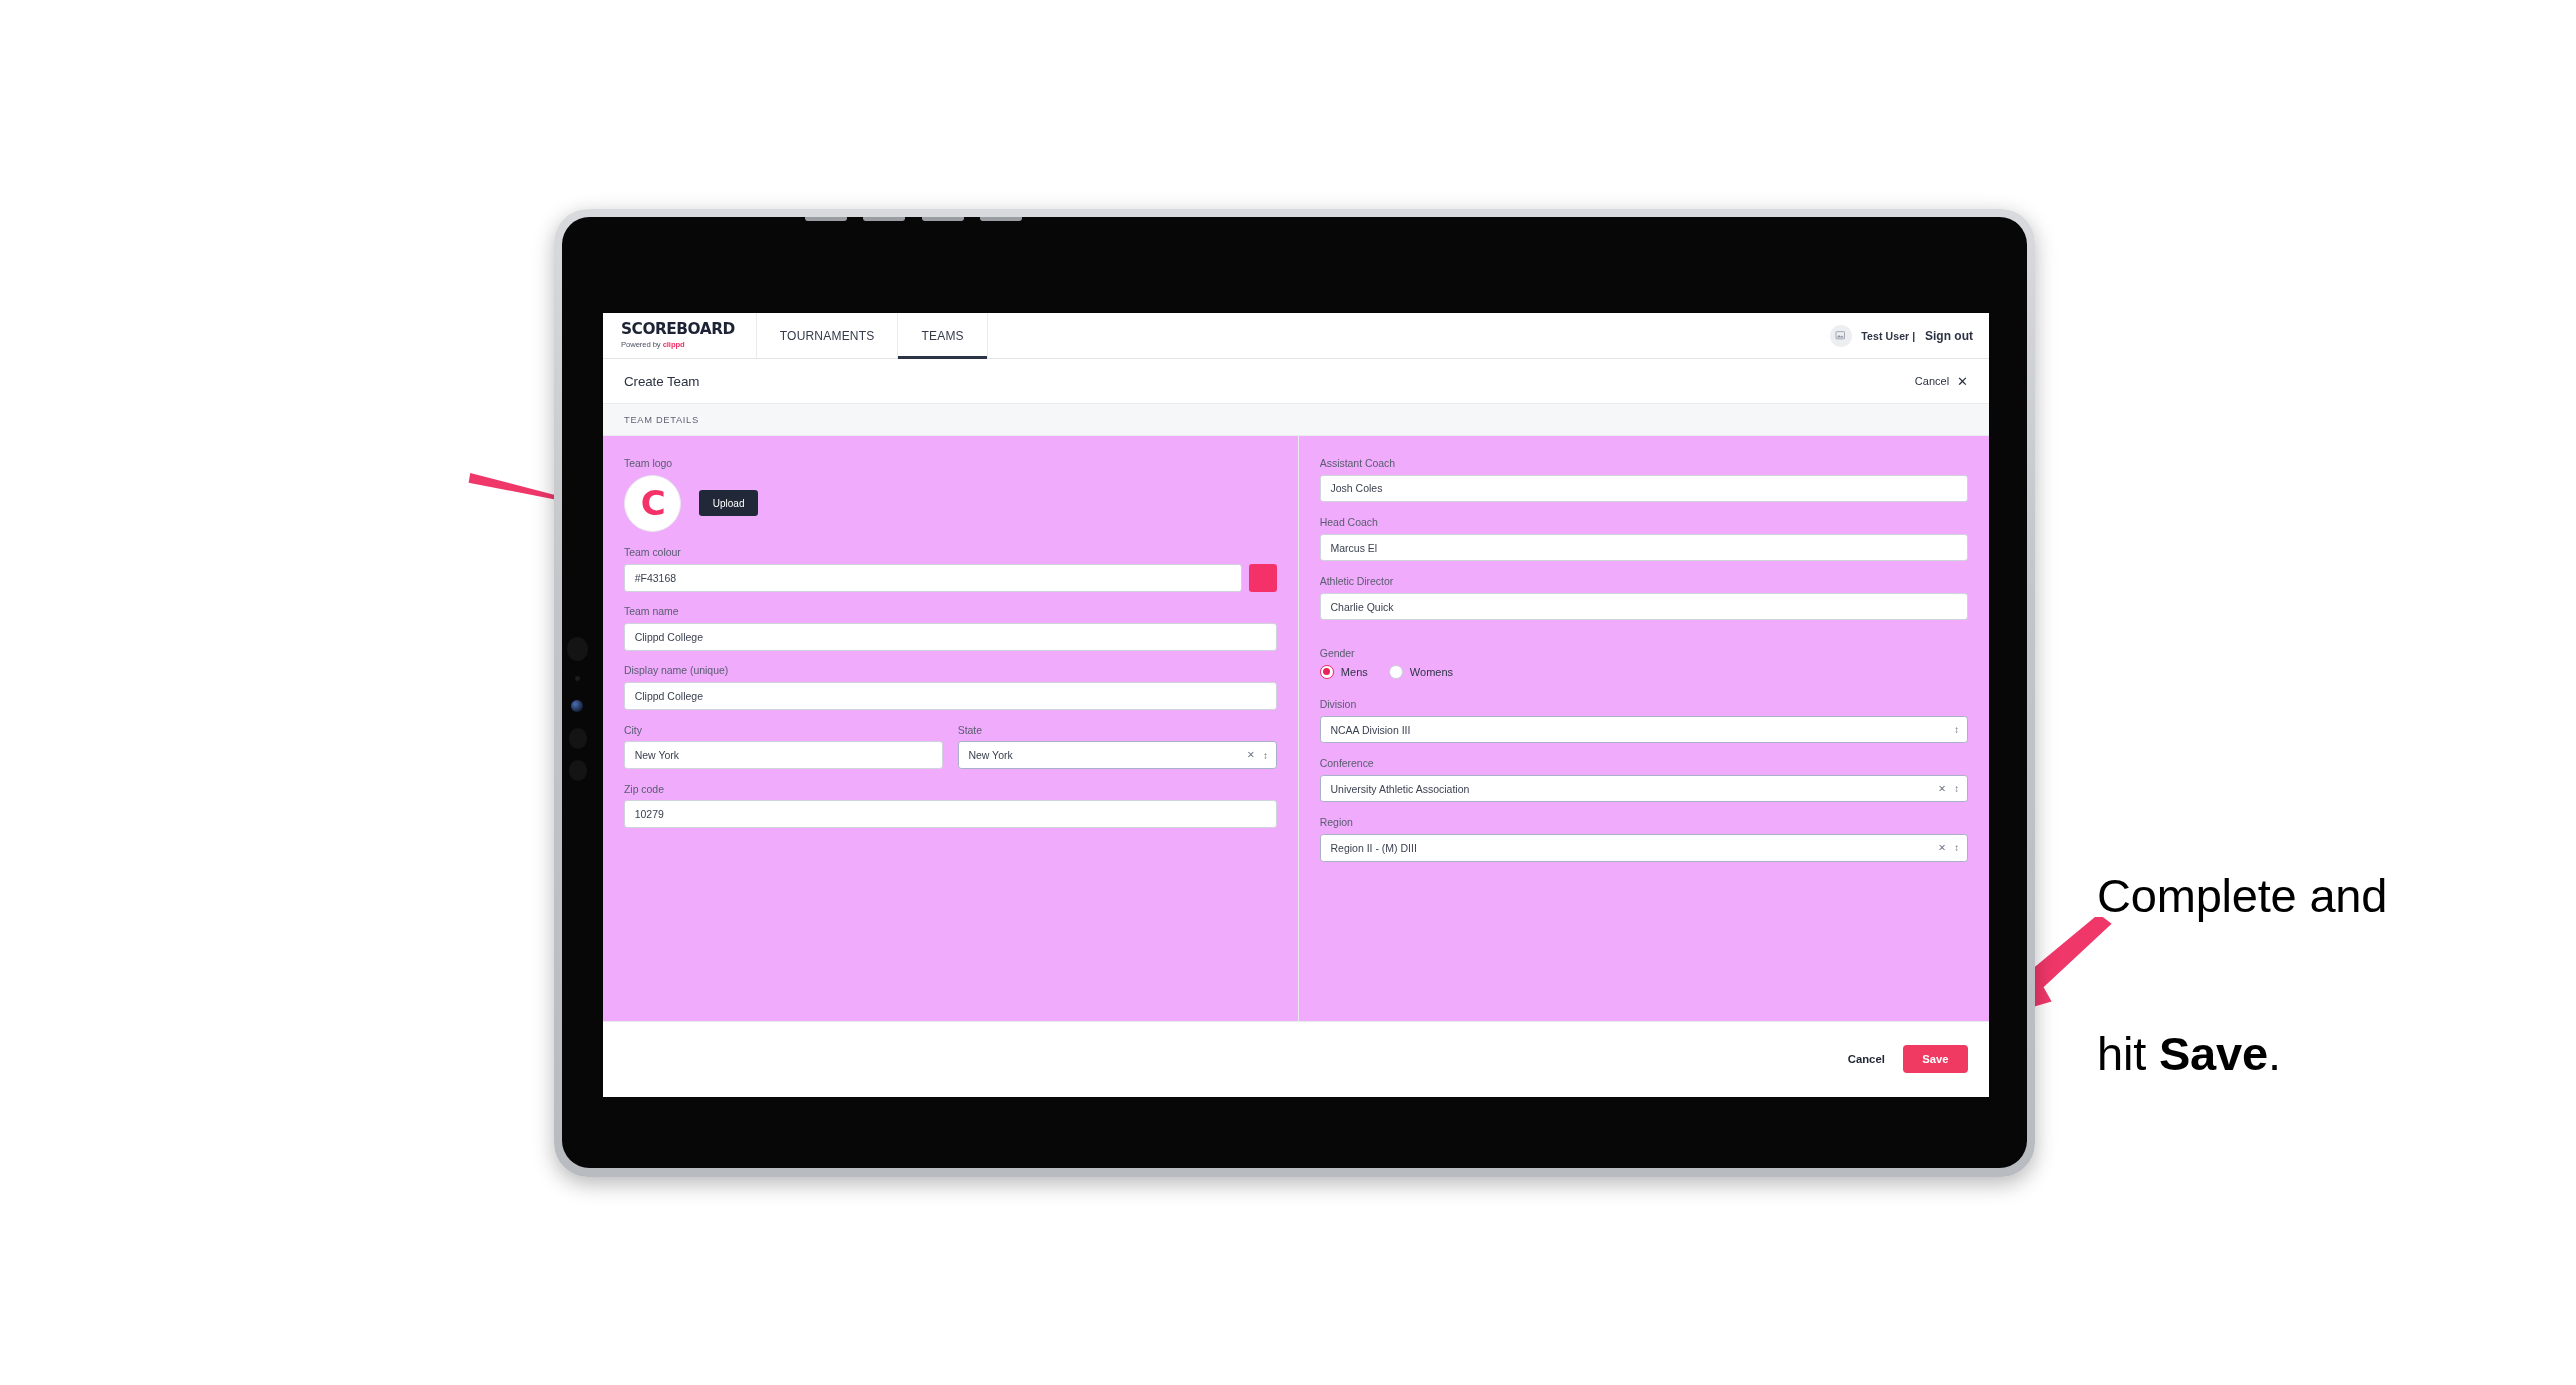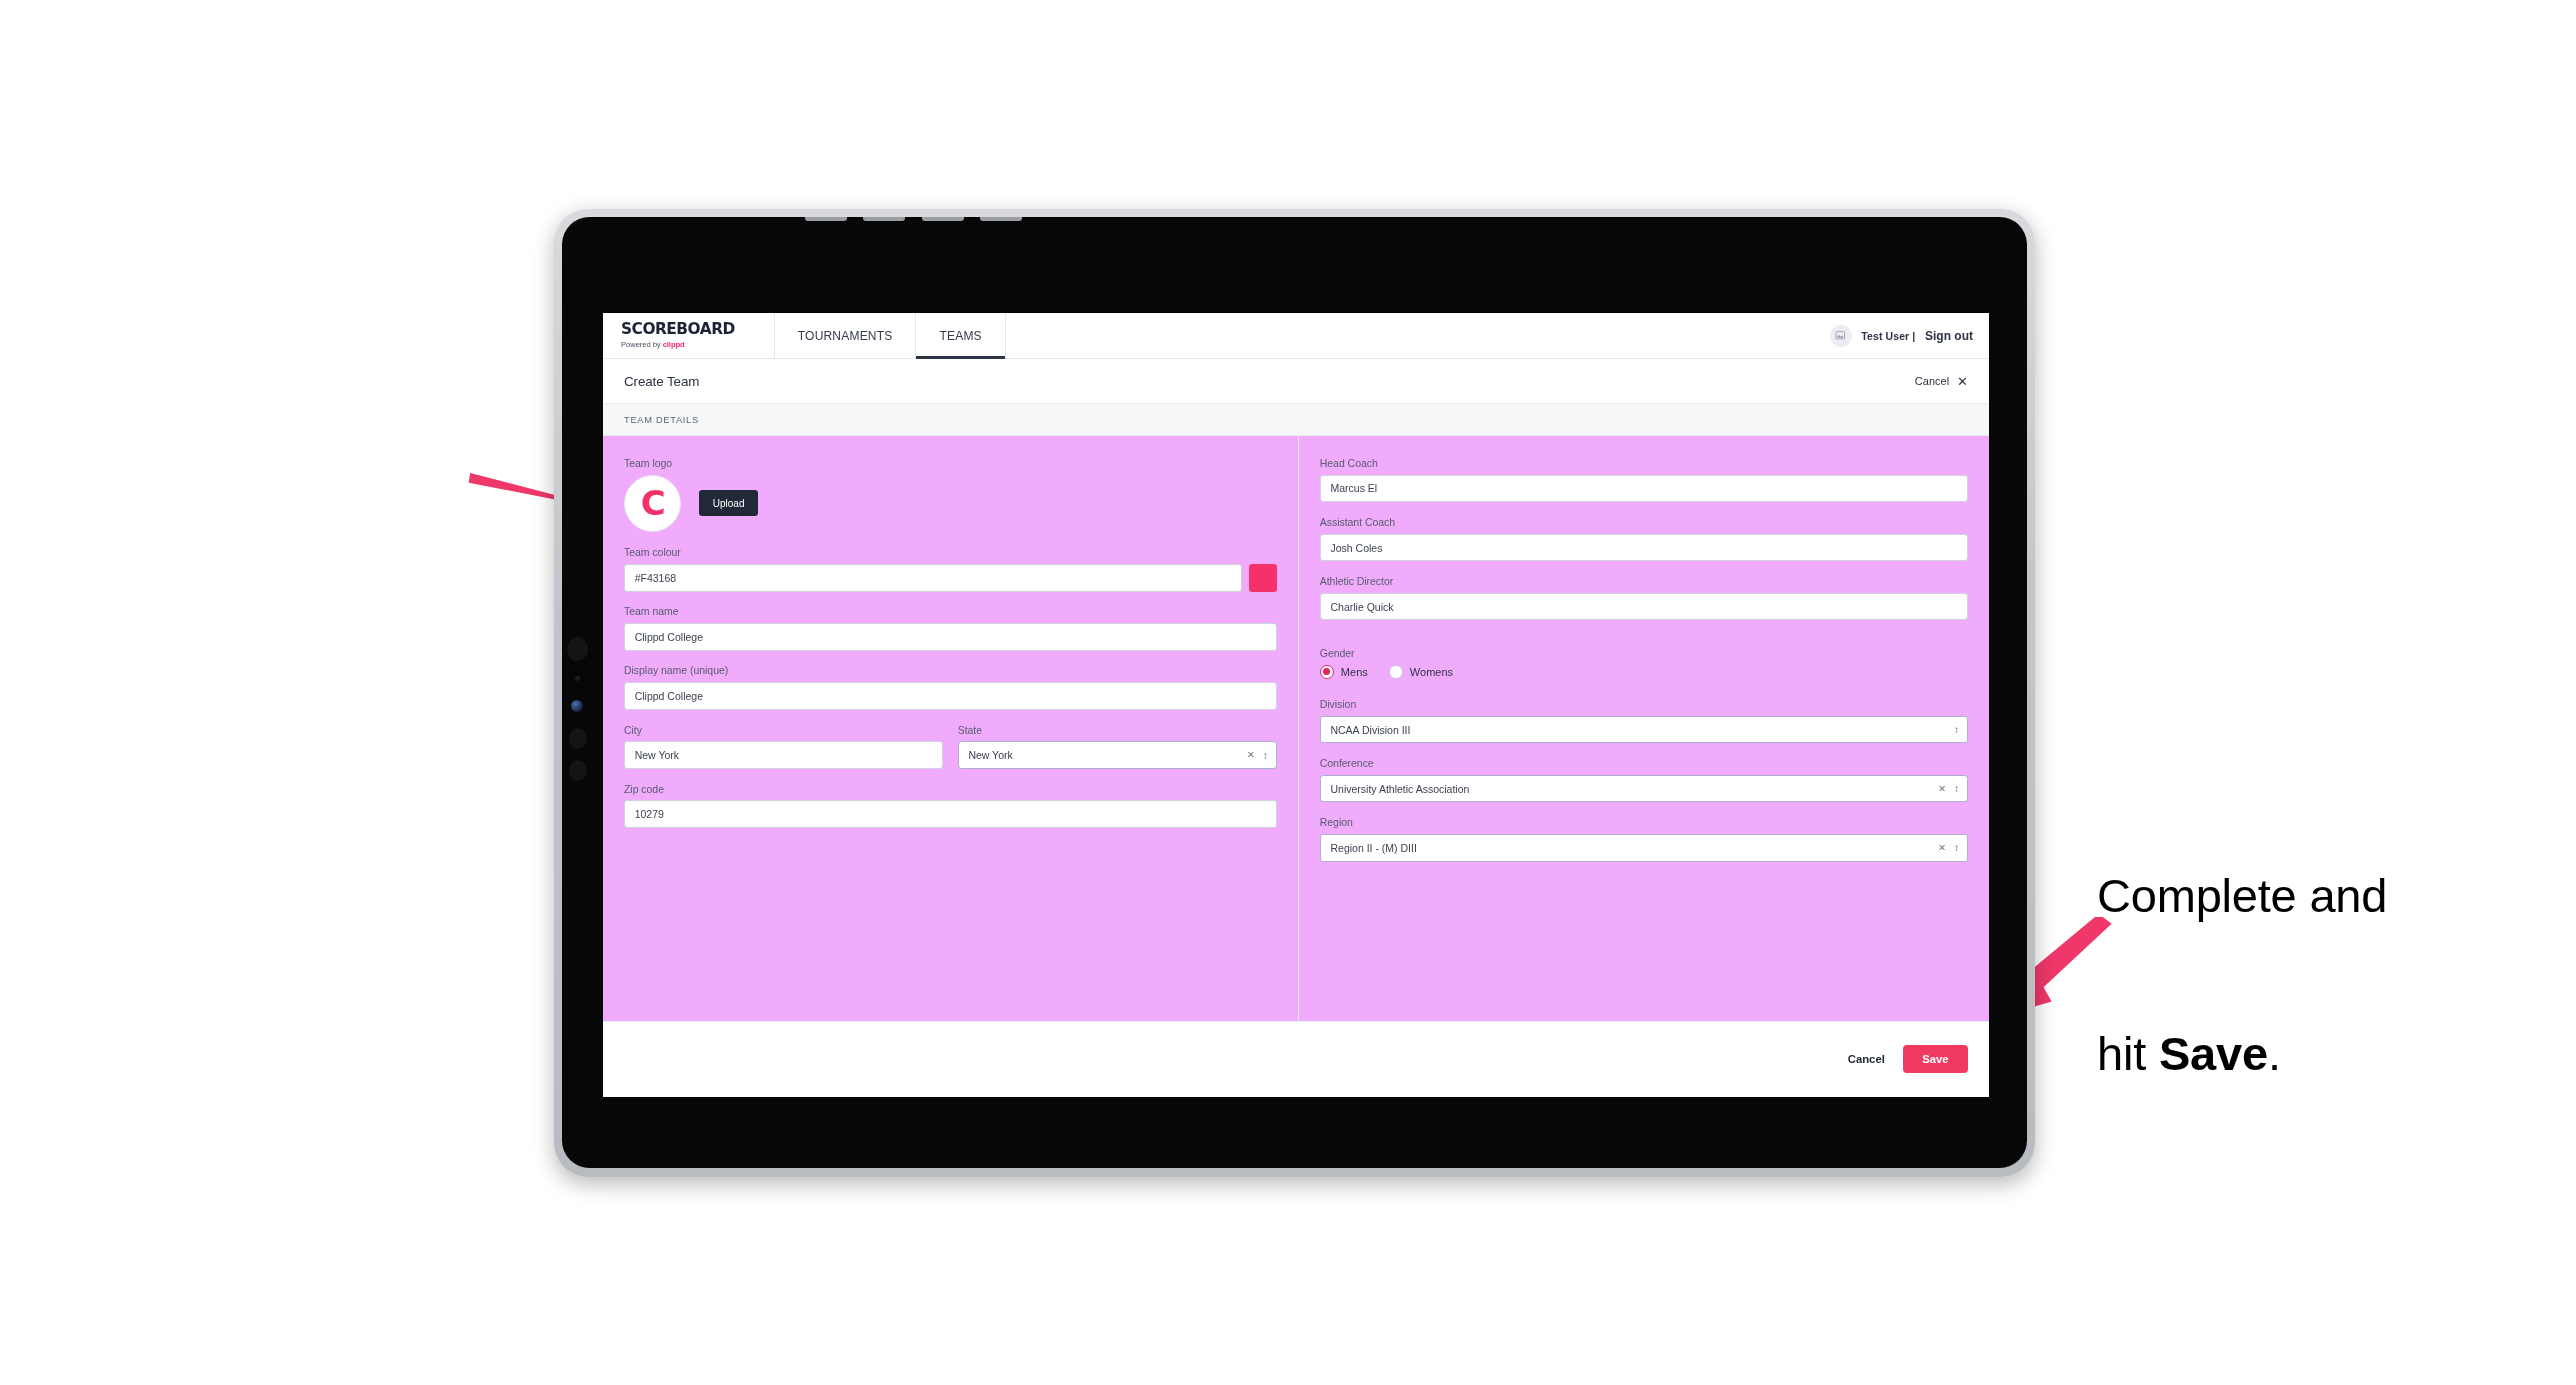--- a/index.html
+++ b/index.html
@@ -74,21 +74,21 @@
   .topbar {
     height: 46px;
     background: #fff;
     border-bottom: 0.8px solid #e3e5e8;
     display: flex;
     align-items: stretch;
     position: relative;
   }
   .brand {
     display: flex; flex-direction: column; justify-content: center;
-    padding: 0 39px 0 18px;
+    padding: 0 21px 0 18px;
     border-right: 0.8px solid #e9eaec;
   }
   .brand-title {
     font-family: "DejaVu Sans", sans-serif;
     font-weight: 700;
     font-size: 15.4px;
     letter-spacing: -0.5px;
     color: #1d2334;
     line-height: 1;
   }
@@ -415,27 +415,27 @@
             <div class="field">
               <div class="label">Zip code</div>
               <div class="input">10279</div>
             </div>
 
           </div>
 
           <div class="col col-right">
 
             <div class="field">
+              <div class="label">Assistant Coach</div>
+              <div class="input">Josh Coles</div>
+            </div>
+
+            <div class="field">
               <div class="label">Head Coach</div>
               <div class="input">Marcus El</div>
-            </div>
-
-            <div class="field">
-              <div class="label">Assistant Coach</div>
-              <div class="input">Josh Coles</div>
             </div>
 
             <div class="field">
               <div class="label">Athletic Director</div>
               <div class="input">Charlie Quick</div>
             </div>
 
             <div class="spacer-gap"></div>
 
             <div class="field gender-gap">

